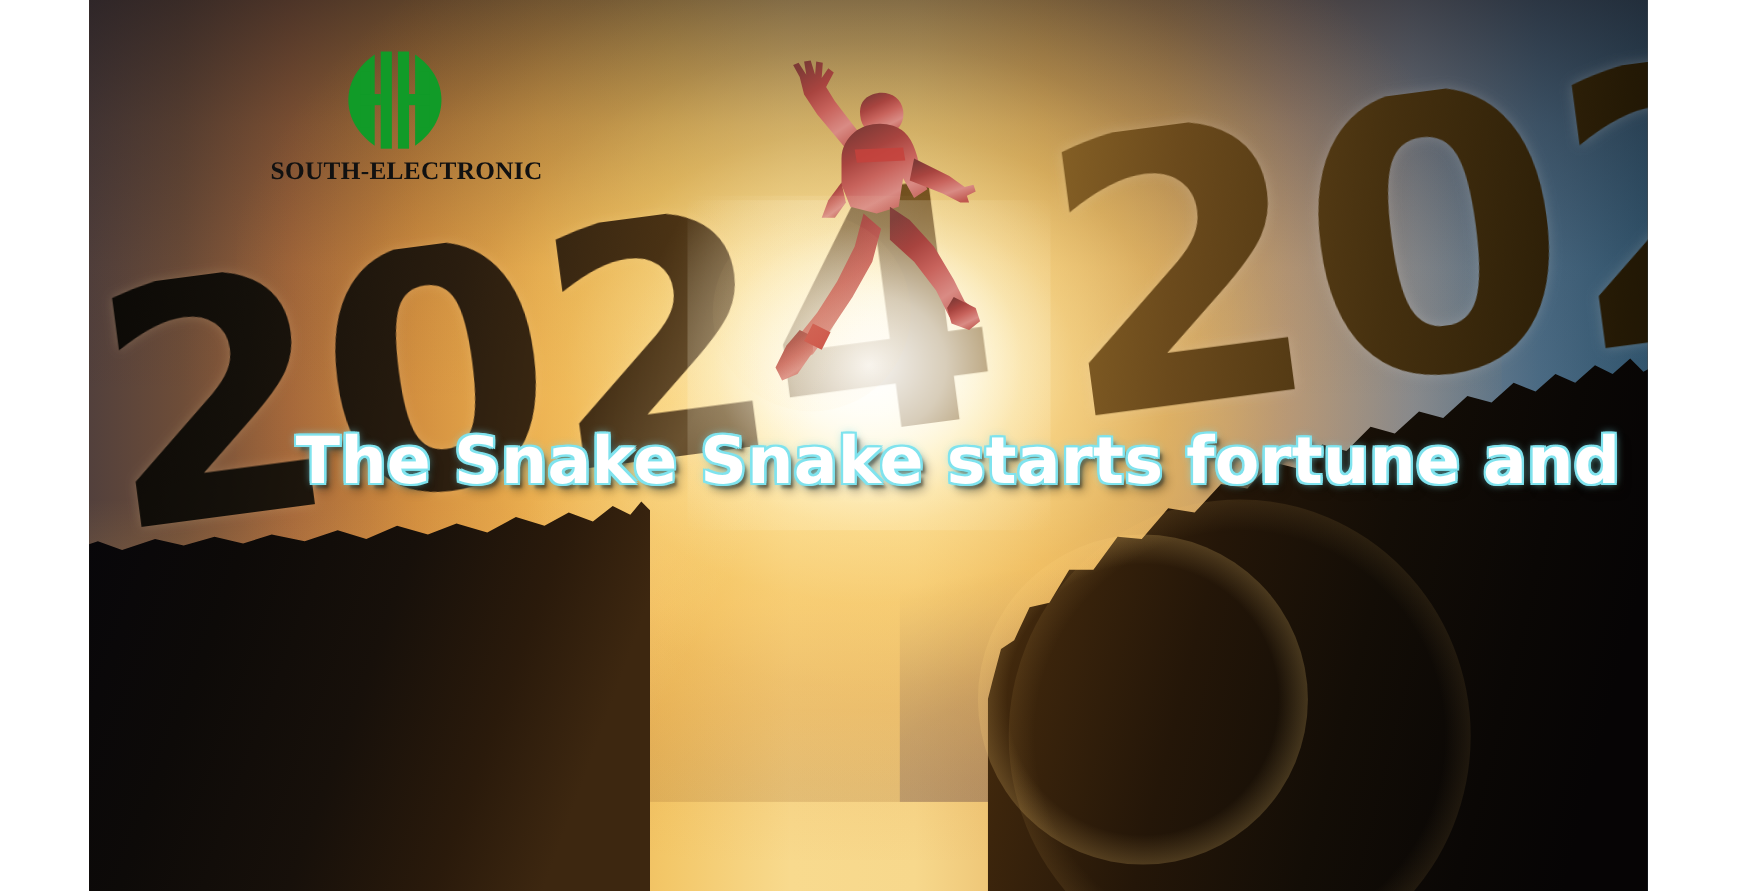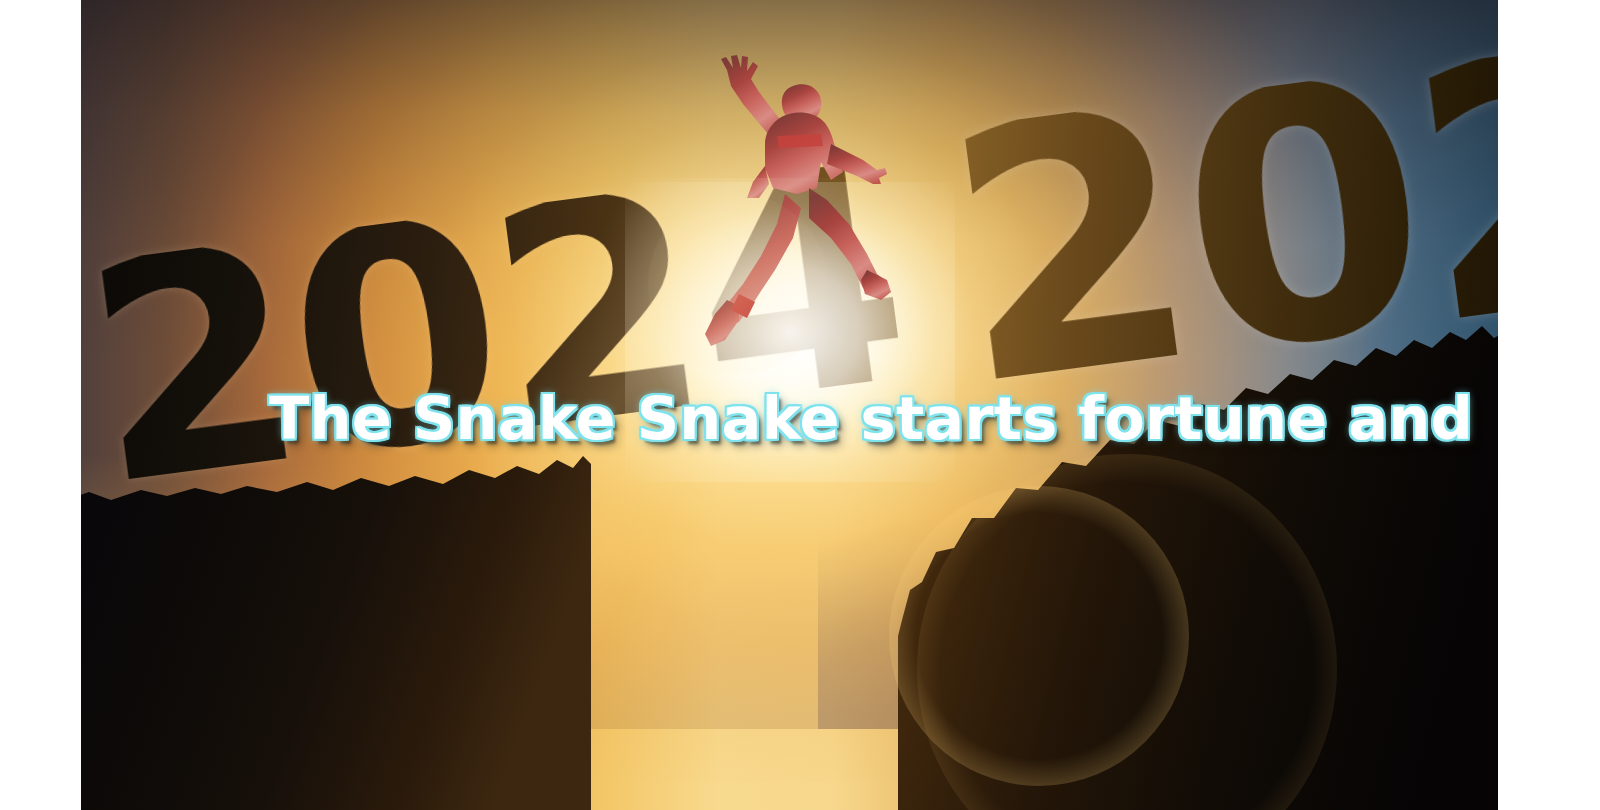--- a/index.html
+++ b/index.html
@@ -399,19 +399,43 @@
       <path fill="url(#cliffR)" d="M610,520 L610,40 L596,48 L584,36 L568,50 L552,42 L534,58 L516,50
            L498,66 L478,58 L458,76 L436,70 L414,90 L392,84 L370,104 L348,98
            L326,120 L304,114 L282,136 L258,130 L236,154 L212,150 L188,176
            L164,172 L140,200 L118,198 L96,228 L74,228 L56,258 L38,262
            L24,292 L12,300 L4,330 L0,346 L0,520 Z"></path>
     </svg>
 
     <div class="flare-ring flare-b"></div>
     <div class="flare-ring flare-a"></div>
 
+    <div id="logo-block">
+      <svg id="logo-mark" viewBox="0 0 100 100" xmlns="http://www.w3.org/2000/svg">
+        <g fill="#119b28">
+
+          <path d="M30,5 L30,95 C14,84 4,68 4,50 C4,32 14,16 30,5 Z"></path>
+
+          <path d="M70,5 C86,16 96,32 96,50 C96,68 86,84 70,95 L70,5 Z"></path>
+
+          <rect x="36" y="2" width="11" height="96"></rect>
+          <rect x="53" y="2" width="11" height="96"></rect>
+
+          <rect x="16" y="44" width="20" height="11"></rect>
+
+          <rect x="64" y="44" width="20" height="11"></rect>
+
+          <rect x="16" y="22" width="10" height="22"></rect>
+          <rect x="16" y="55" width="10" height="22"></rect>
+
+          <rect x="74" y="22" width="10" height="22"></rect>
+          <rect x="74" y="55" width="10" height="22"></rect>
+        </g>
+      </svg>
+      <div id="logo-wordmark">SOUTH-ELECTRONIC</div>
+    </div>
 
     <div id="headline">
       <span class="hl-line hl-line-1">The Snake Snake starts fortune and</span>
     </div>
 
   </div>
 </div>
 
 </body></html>

